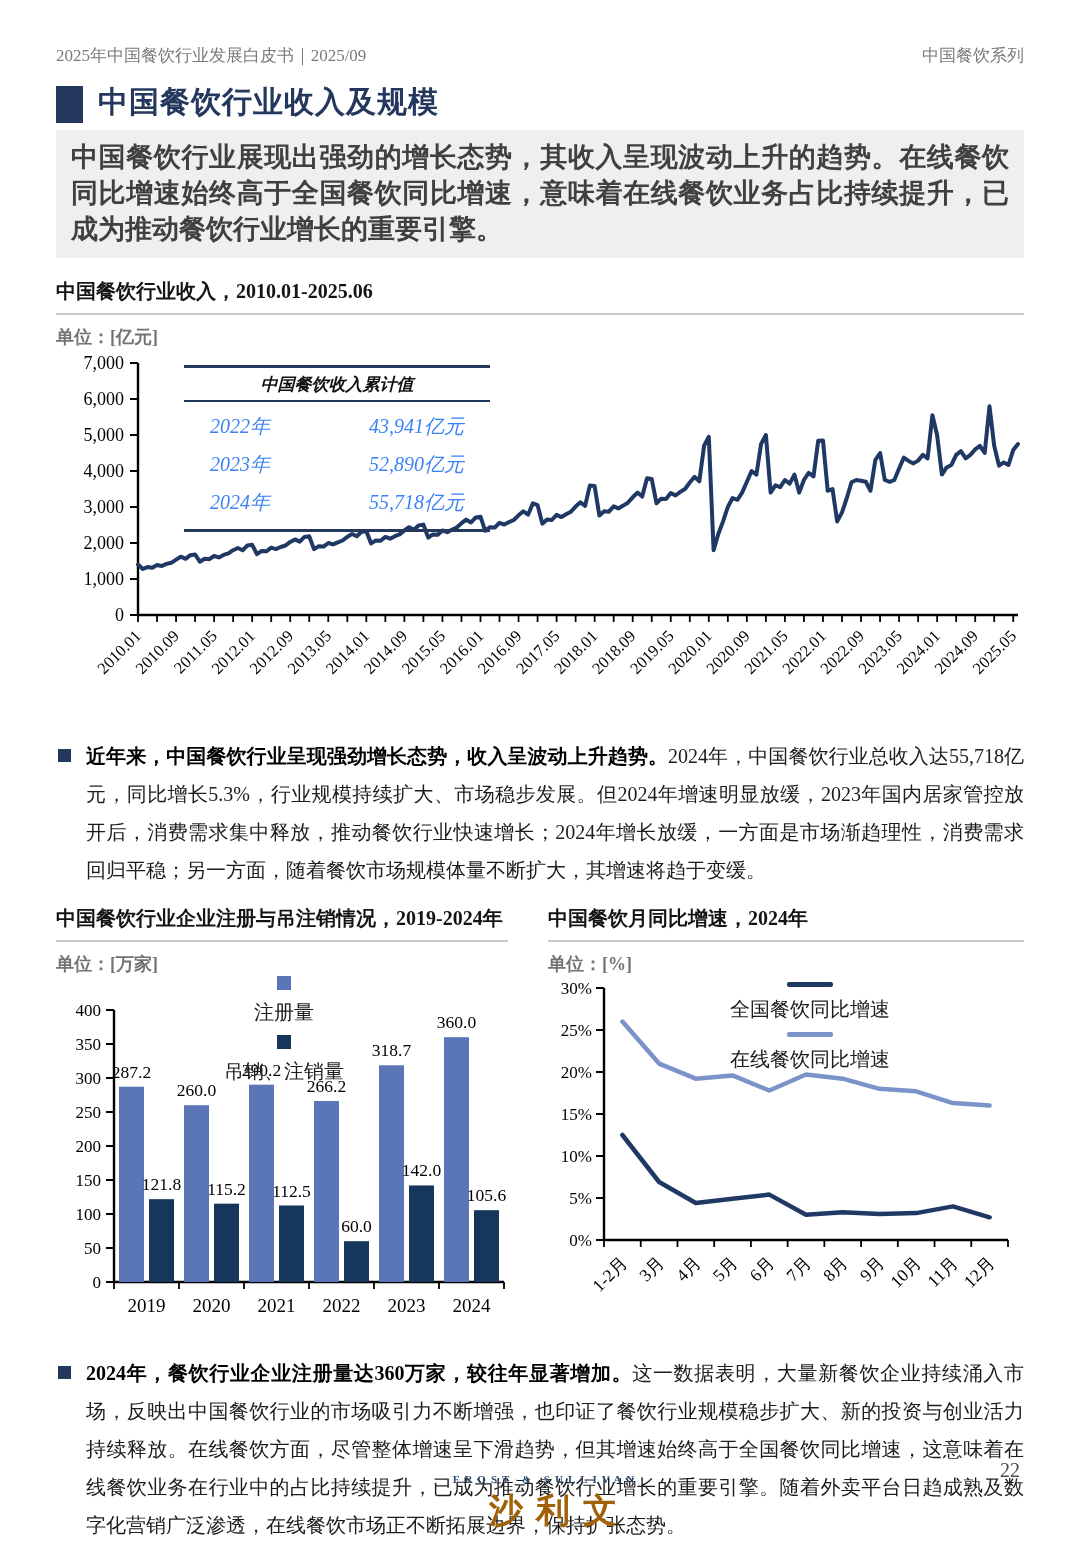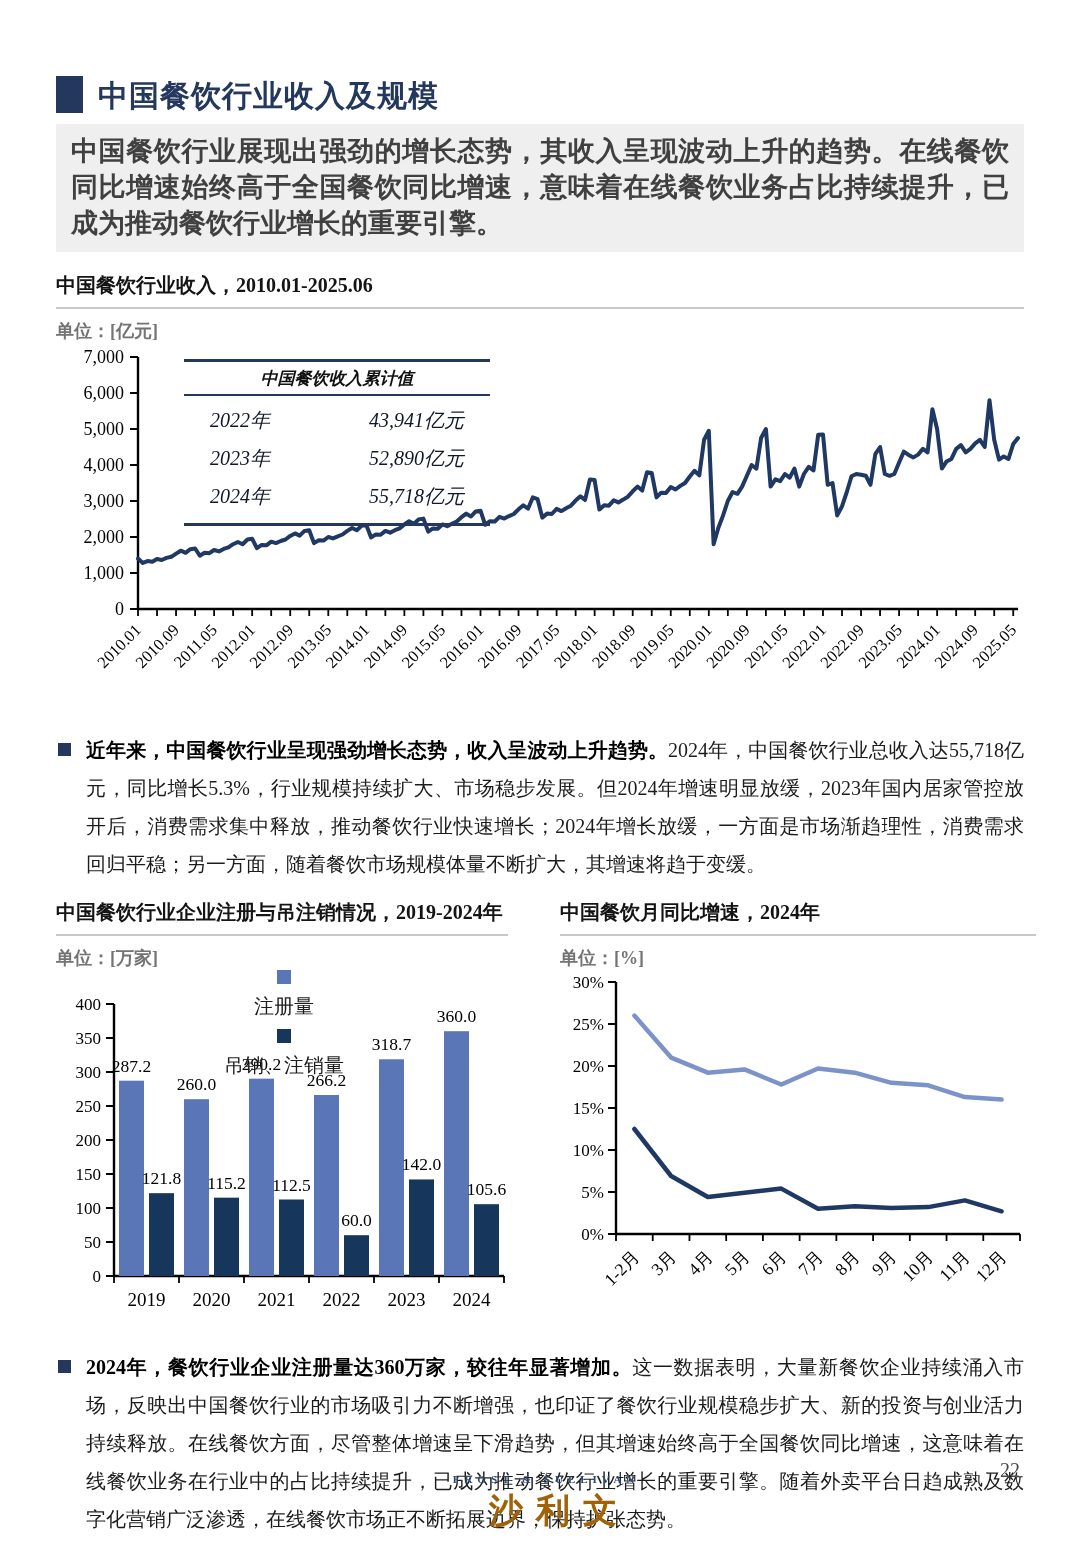--- a/index.html
+++ b/index.html
@@ -1,48 +1,48 @@
 <!DOCTYPE html>
 <html><head>
 <meta charset="utf-8">
 <style>
   html,body{margin:0;padding:0;background:#ffffff;}
   .page{width:1080px;height:1560px;background:#fff;position:relative;box-sizing:border-box;
         padding:44px 56px 0;font-family:"Liberation Serif","DejaVu Serif",serif;color:#262626;}
   
   .hdr{display:flex;justify-content:space-between;font-size:17px;color:#7a7a7a;}
   
-  .sec{display:flex;align-items:flex-start;gap:15px;margin-top:32px;}
+  .sec{display:flex;align-items:flex-end;gap:15px;margin-top:15px;}
   .sec .sq{width:27px;height:37px;background:#24385E;}
   .sec h1{margin:0;font-size:30px;font-weight:bold;color:#24385E;letter-spacing:1px;}
   
   .hl{margin-top:7px;background:#EFEFEF;padding:9px 15px 11px;font-size:27px;font-weight:bold;
       color:#404040;line-height:36px;text-align:justify;}
   
   .ctitle{font-size:20px;font-weight:bold;color:#141414;margin-top:20px;}
   .rule{border-bottom:2px solid #C9C9C9;margin-top:8px;}
   .unit{margin-top:10px;font-size:18px;font-weight:bold;color:#737373;}
   
   .c1wrap{position:relative;margin-top:2px;}
   .c1wrap svg{display:block;}
   .inset{position:absolute;left:128px;top:14px;width:306px;background:rgba(255,255,255,.0);
          border-top:3px solid #24385E;border-bottom:3px solid #24385E;}
   .inset .t{font-size:17px;font-weight:bold;font-style:italic;text-align:center;color:#111;
             padding:5px 0 4px;border-bottom:2px solid #24385E;}
   .inset .r{display:flex;justify-content:space-between;padding:11px 26px 0;font-size:20px;
-            font-style:italic;color:#0f172a;}
+            font-style:italic;color:#3b82f6;}
   .inset .r:last-child{padding-bottom:13px;}
   
   .bullet{position:relative;padding-left:30px;font-size:20px;line-height:38px;text-align:justify;color:#1c1c1c;}
   .bullet .mark{position:absolute;left:2px;top:12px;width:13px;height:13px;background:#24385E;}
   .bullet .lead{font-weight:bold;color:#000;}
   .b1{margin-top:14px;}
   .b2{margin-top:22px;}
   
-  .row{display:flex;gap:52px;margin-top:16px;}
+  .row{display:flex;gap:40px;margin-top:16px;}
   .col{position:relative;}
   .colL{width:452px;}
   .colR{width:476px;}
   .cwrap{position:relative;}
   .leg{position:absolute;z-index:2;}
   .leg2{left:168px;top:0px;}
   .leg3{left:182px;top:6px;}
   .legitem{display:flex;align-items:center;gap:9px;margin-bottom:9px;font-size:20px;color:#1c1c1c;flex-direction:column;}
   .legsq{width:14px;height:14px;flex:0 0 auto;}
   .legline{width:46px;height:5px;border-radius:2px;flex:0 0 auto;}
@@ -50,20 +50,24 @@
   .logo-top{font-size:11px;font-weight:bold;letter-spacing:5px;color:#2B4A73;}
   .logo-main{font-size:34px;font-weight:bold;letter-spacing:13px;padding-left:27px;color:#a16207;margin-top:3px;}
   .pageno{position:absolute;right:60px;bottom:78px;font-size:20px;color:#4a4a4a;}
   svg text{font-family:"Liberation Serif","DejaVu Serif",serif;}
 </style>
 </head>
 <body>
 
 <div class="page">
 
+  <div class="hdr">
+    <span>2025年中国餐饮行业发展白皮书｜2025/09</span>
+    <span>中国餐饮系列</span>
+  </div>
 
   <div class="sec">
     <div class="sq"></div>
     <h1>中国餐饮行业收入及规模</h1>
   </div>
 
   <div class="hl">中国餐饮行业展现出强劲的增长态势，其收入呈现波动上升的趋势。在线餐饮同比增速始终高于全国餐饮同比增速，意味着在线餐饮业务占比持续提升，已成为推动餐饮行业增长的重要引擎。</div>
 
   <div class="ctitle">中国餐饮行业收入，2010.01-2025.06</div>
   <div class="rule"></div>
@@ -260,20 +264,30 @@
             <text x="415.5" y="336" text-anchor="middle" font-size="19" fill="#000">2024</text>
           </svg>
       </div>
     </div>
 
     <div class="col colR">
       <div class="ctitle" style="margin-top:0;">中国餐饮月同比增速，2024年</div>
       <div class="rule"></div>
       <div class="unit">单位：[%]</div>
       <div class="cwrap">
+        <div class="leg leg3">
+          <div class="legitem">
+            <span class="legline" id="sw-l0" style="background: rgb(31, 56, 100);"></span>
+            <span>全国餐饮同比增速</span>
+          </div>
+          <div class="legitem">
+            <span class="legline" id="sw-l1" style="background: rgb(124, 147, 201);"></span>
+            <span>在线餐饮同比增速</span>
+          </div>
+        </div>
         <svg id="svg3" width="476" height="352" viewBox="0 0 476 352">
             <line x1="56" y1="12" x2="56" y2="264" stroke="#000" stroke-width="2.4"></line>
             <line x1="56" y1="264" x2="460" y2="264" stroke="#000" stroke-width="2.4"></line>
             <line x1="48" y1="264" x2="56" y2="264" stroke="#000" stroke-width="2"></line>
             <text x="44" y="270" text-anchor="end" font-size="17" fill="#000">0%</text>
             <line x1="48" y1="222" x2="56" y2="222" stroke="#000" stroke-width="2"></line>
             <text x="44" y="228" text-anchor="end" font-size="17" fill="#000">5%</text>
             <line x1="48" y1="180.00000000000003" x2="56" y2="180.00000000000003" stroke="#000" stroke-width="2"></line>
             <text x="44" y="186.00000000000003" text-anchor="end" font-size="17" fill="#000">10%</text>
             <line x1="48" y1="138" x2="56" y2="138" stroke="#000" stroke-width="2"></line>

